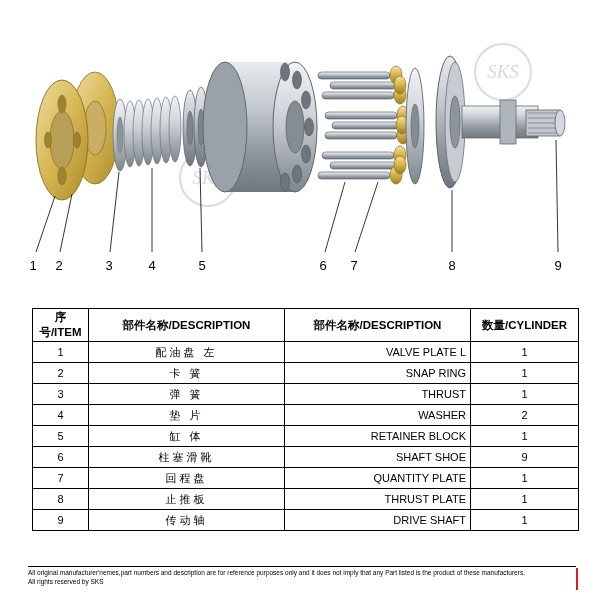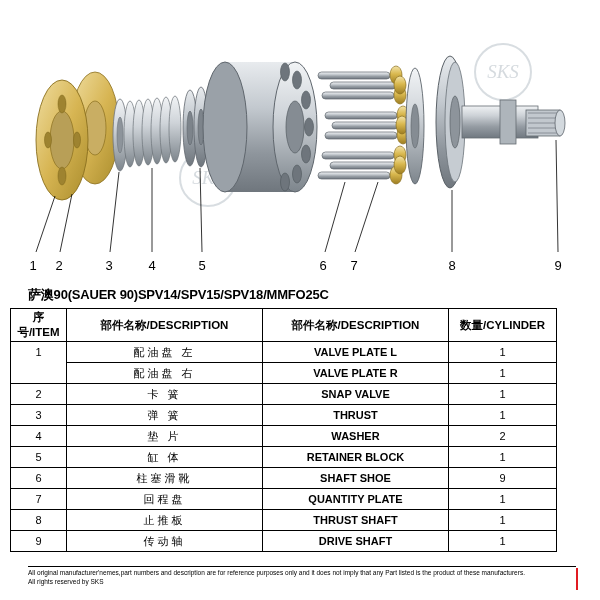--- a/index.html
+++ b/index.html
@@ -23,21 +23,21 @@
     position: absolute;
     left: 28px; top: 286px;
     font-size: 13px;
     font-weight: bold;
     letter-spacing: -0.2px;
   }
 
   
   .table-wrap {
     position: absolute;
-    left: 10px; top: 308px;
+    left: 32px; top: 308px;
     width: 546px;
   }
   table.parts {
     border-collapse: collapse;
     width: 546px;
     table-layout: fixed;
   }
   table.parts th, table.parts td {
     border: 1px solid #000;
     font-size: 11px;
@@ -50,21 +50,21 @@
     text-align: center;
     background: #fff;
   }
   col.c-item { width: 56px; }
   col.c-cn   { width: 196px; }
   col.c-en   { width: 186px; }
   col.c-qty  { width: 108px; }
 
   td.item { text-align: center; }
   td.cn   { text-align: center; letter-spacing: 3px; }
-  td.en   { text-align: center; padding-left: 10px; font-weight: bold; font-size: 11.5px; }
+  td.en   { text-align: right; padding-left: 10px; font-weight: normal; font-size: 11.5px; }
   td.qty  { text-align: center; }
 
   .noborder-top { border-top: none !important; }
   .noborder-bottom { border-bottom: none !important; }
 
   
   .footer {
     position: absolute;
     left: 28px; top: 566px;
     width: 548px;
@@ -257,21 +257,20 @@
         <text x="152" y="270">4</text>
         <text x="202" y="270">5</text>
         <text x="323" y="270">6</text>
         <text x="354" y="270">7</text>
         <text x="452" y="270">8</text>
         <text x="558" y="270">9</text>
       </g>
     </svg>
   </div>
 
-  <div class="title">萨澳90(SAUER 90)SPV14/SPV15/SPV18/MMFO25C</div>
 
   <div class="table-wrap">
     <table class="parts">
       <colgroup>
         <col class="c-item">
           <col class="c-cn">
           <col class="c-en">
           <col class="c-qty">
       </colgroup>
       <thead>
@@ -283,29 +282,23 @@
         </tr>
       </thead>
       <tbody>
         <tr>
           <td class="item noborder-bottom" rowspan="1">1</td>
           <td class="cn">配油盘 左</td>
           <td class="en">VALVE PLATE L</td>
           <td class="qty">1</td>
         </tr>
         <tr>
-          <td class="item noborder-top"></td>
-          <td class="cn">配油盘 右</td>
-          <td class="en">VALVE PLATE R</td>
-          <td class="qty">1</td>
-        </tr>
-        <tr>
           <td class="item">2</td>
           <td class="cn">卡 簧</td>
-          <td class="en">SNAP VALVE</td>
+          <td class="en">SNAP RING</td>
           <td class="qty">1</td>
         </tr>
         <tr>
           <td class="item">3</td>
           <td class="cn">弹 簧</td>
           <td class="en">THRUST</td>
           <td class="qty">1</td>
         </tr>
         <tr>
           <td class="item">4</td>
@@ -327,21 +320,21 @@
         </tr>
         <tr>
           <td class="item">7</td>
           <td class="cn">回程盘</td>
           <td class="en">QUANTITY PLATE</td>
           <td class="qty">1</td>
         </tr>
         <tr>
           <td class="item">8</td>
           <td class="cn">止推板</td>
-          <td class="en">THRUST SHAFT</td>
+          <td class="en">THRUST PLATE</td>
           <td class="qty">1</td>
         </tr>
         <tr>
           <td class="item">9</td>
           <td class="cn">传动轴</td>
           <td class="en">DRIVE SHAFT</td>
           <td class="qty">1</td>
         </tr>
       </tbody>
     </table>

